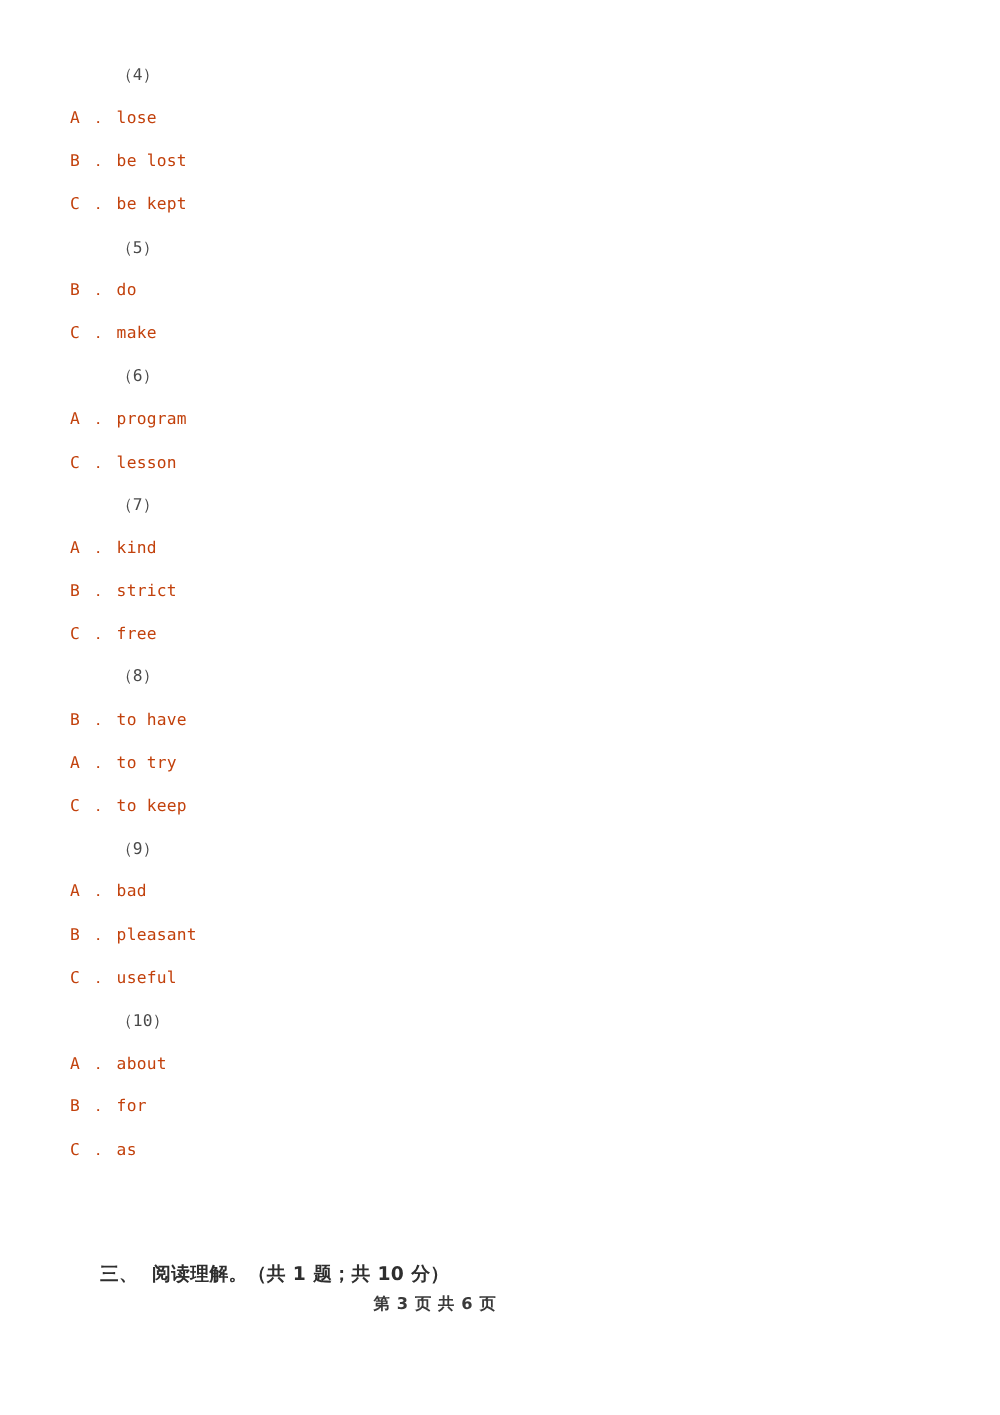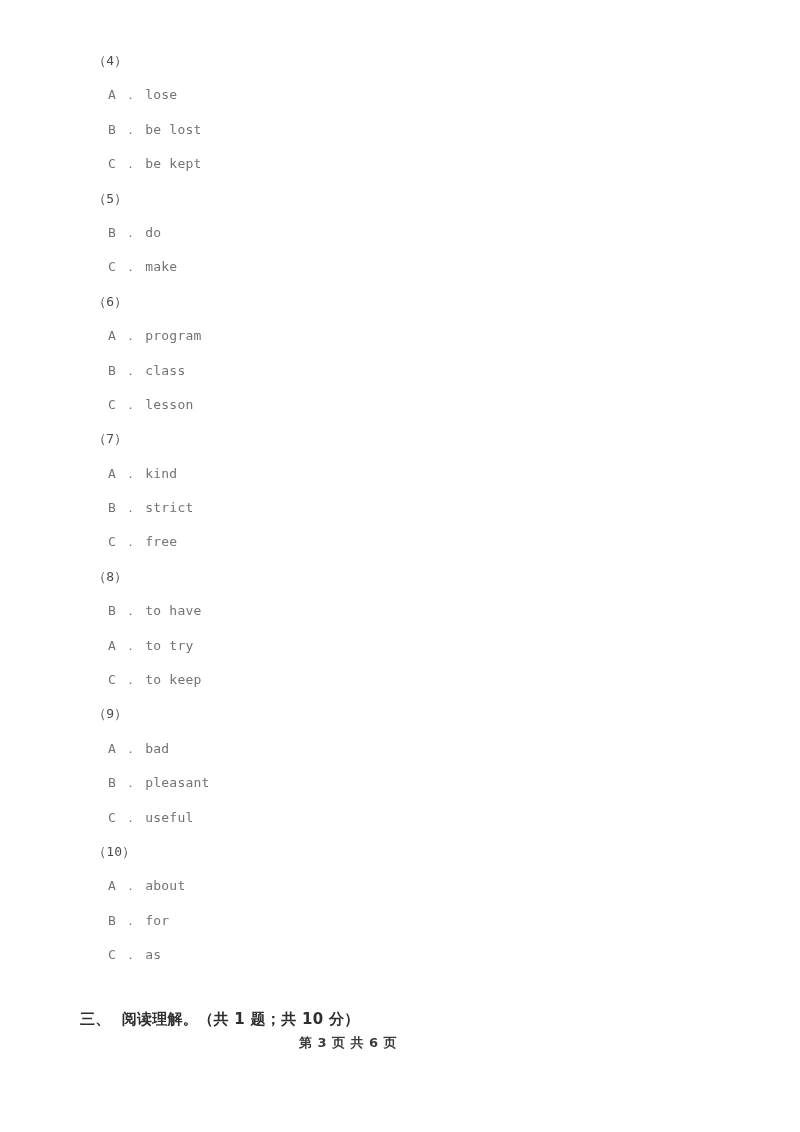--- a/index.html
+++ b/index.html
@@ -36,24 +36,24 @@
     font-family: "DejaVu Sans Mono", "Liberation Mono", monospace;
     font-size: 13px;
     color: #4a4a4a;
     white-space: pre;
     letter-spacing: 0.2px;
   }
   .q-option {
     display: block;
     height: 34.4px;
     line-height: 34.4px;
-    padding-left: 108px;
+    padding-left: 56px;
     font-family: "DejaVu Sans Mono", "Liberation Mono", monospace;
     font-size: 13px;
-    color: #737373;
+    color: #c2410c;
     white-space: pre;
     letter-spacing: 0.2px;
   }
   
   #section-heading {
     position: absolute;
     left: 80px;
     top: 1010px;
     font-family: "DejaVu Sans", "Liberation Sans", sans-serif;
     font-size: 15px;
@@ -91,21 +91,20 @@
         <div class="q-option">C ． be kept</div>
       </div>
       <div class="question-group">
         <div class="q-number">（5）</div>
         <div class="q-option">B ． do</div>
         <div class="q-option">C ． make</div>
       </div>
       <div class="question-group">
         <div class="q-number">（6）</div>
         <div class="q-option">A ． program</div>
-        <div class="q-option">B ． class</div>
         <div class="q-option">C ． lesson</div>
       </div>
       <div class="question-group">
         <div class="q-number">（7）</div>
         <div class="q-option">A ． kind</div>
         <div class="q-option">B ． strict</div>
         <div class="q-option">C ． free</div>
       </div>
       <div class="question-group">
         <div class="q-number">（8）</div>

